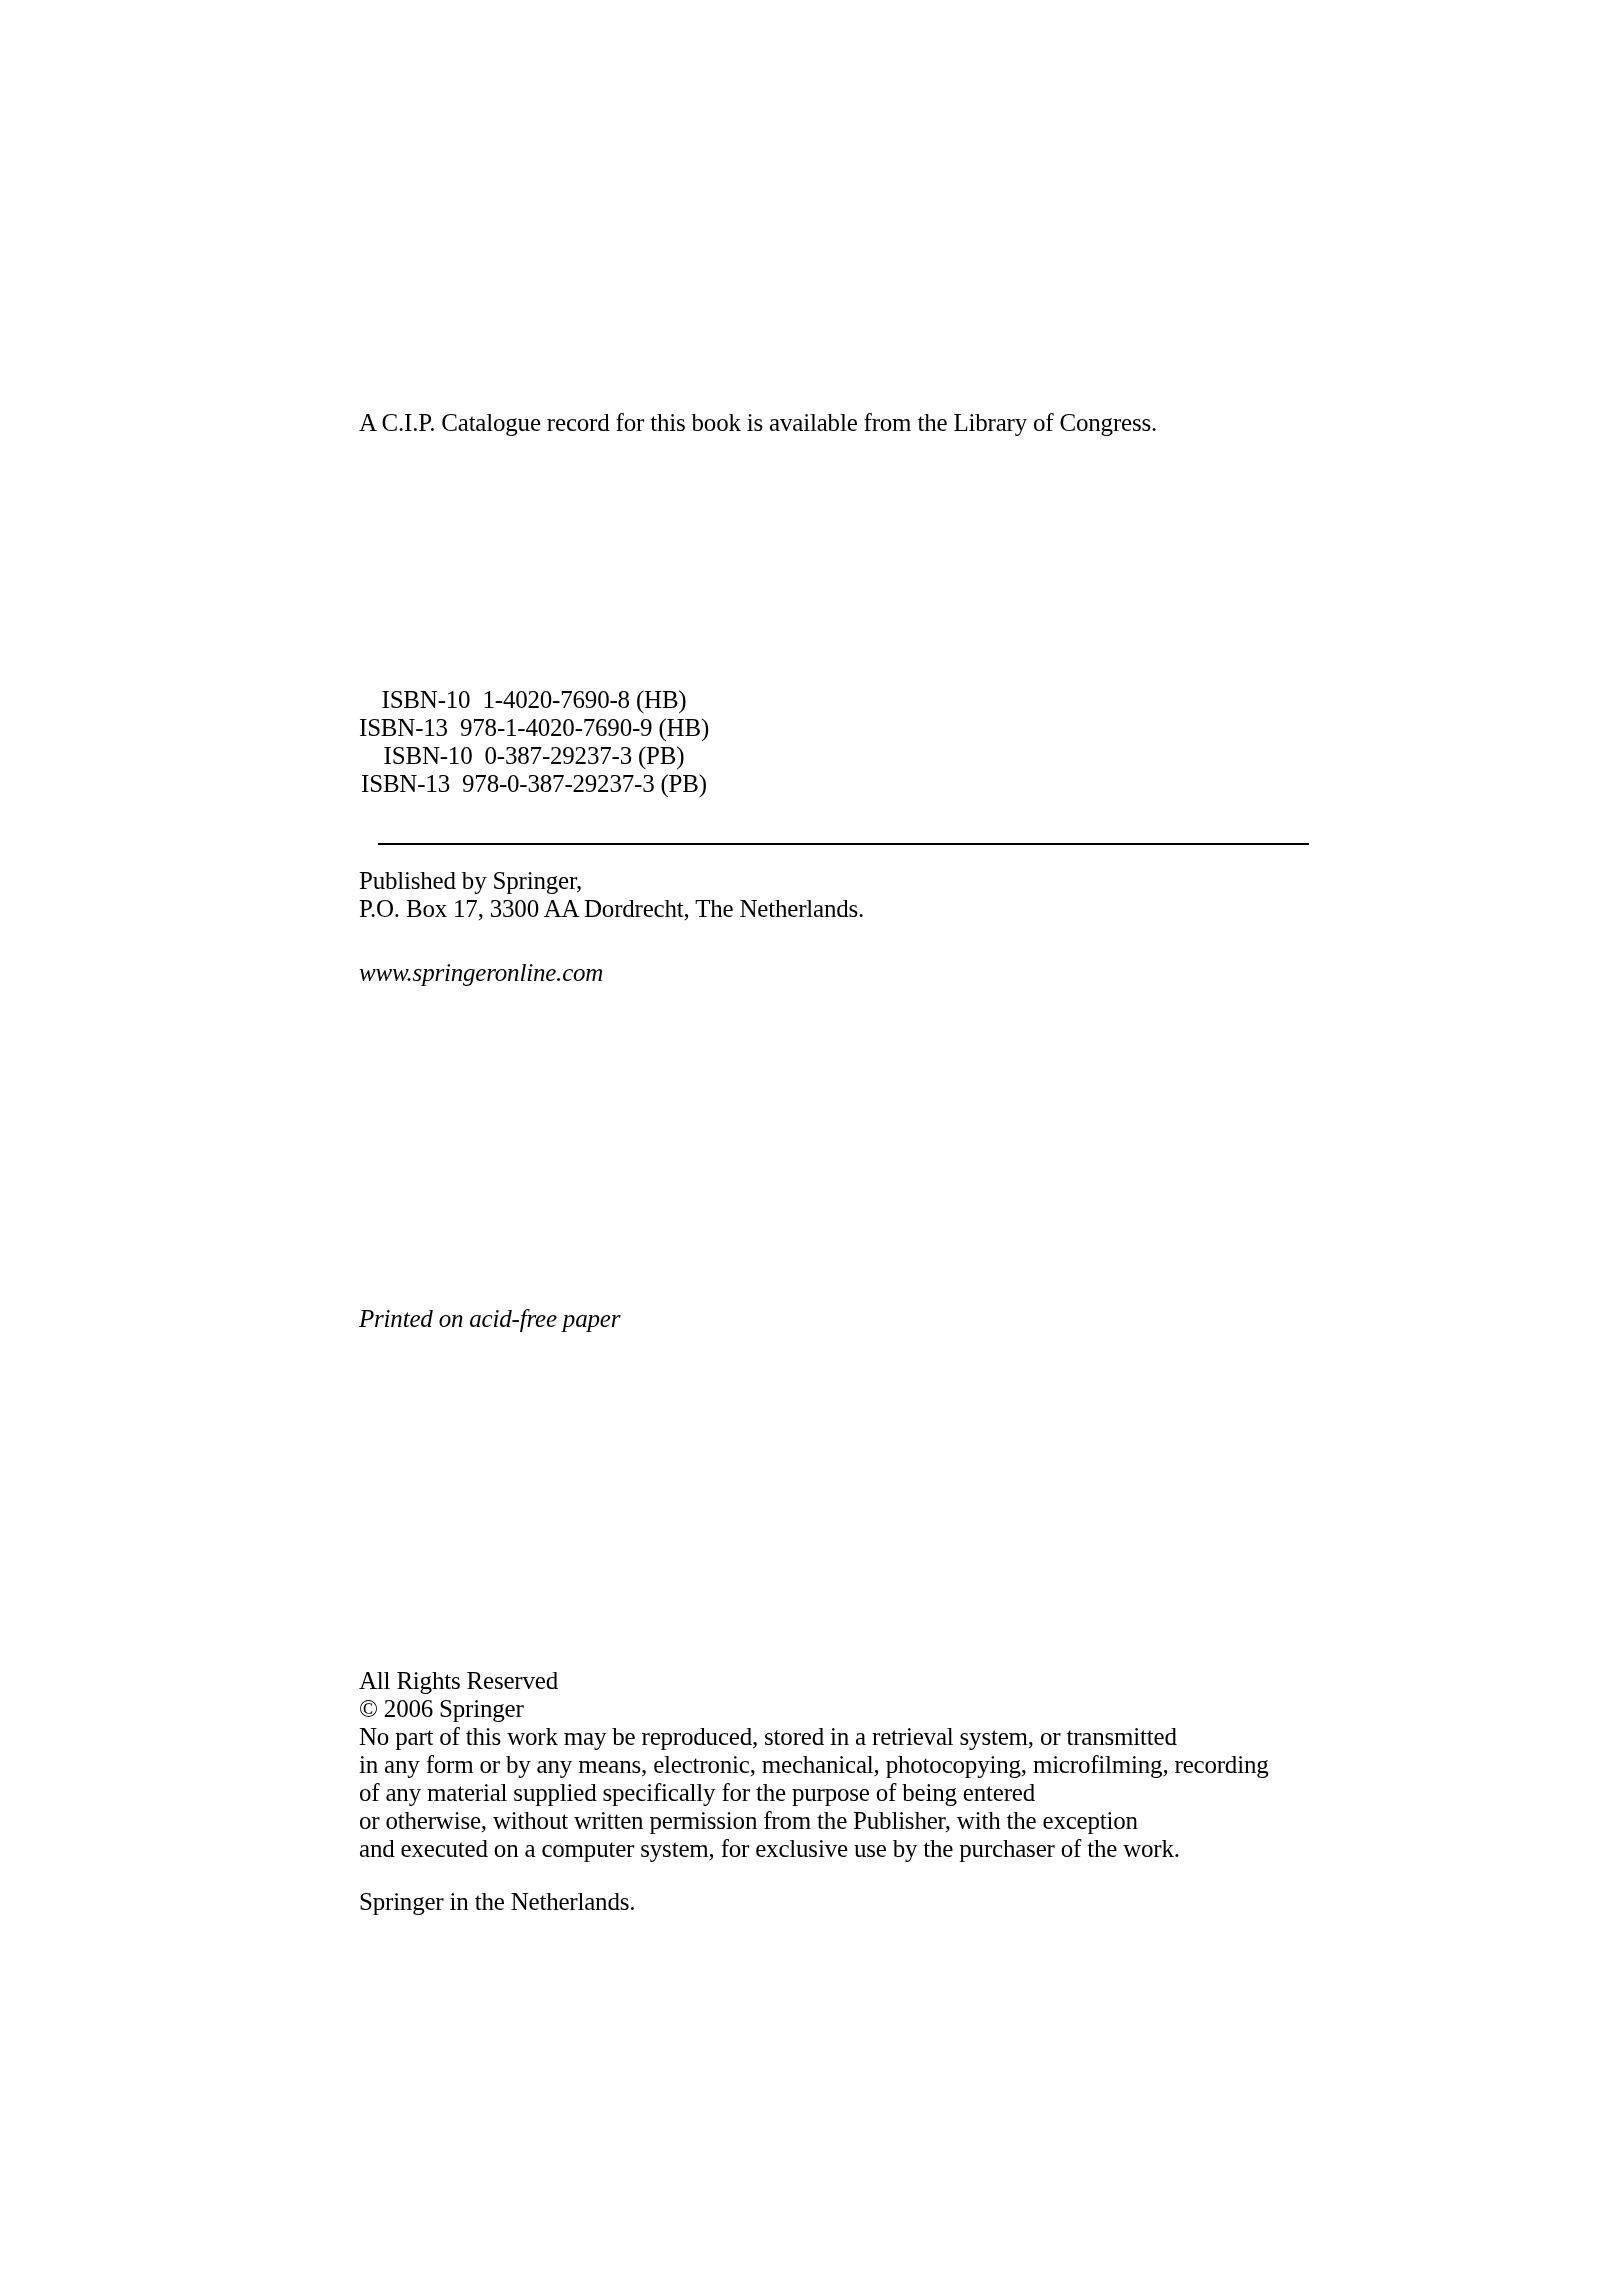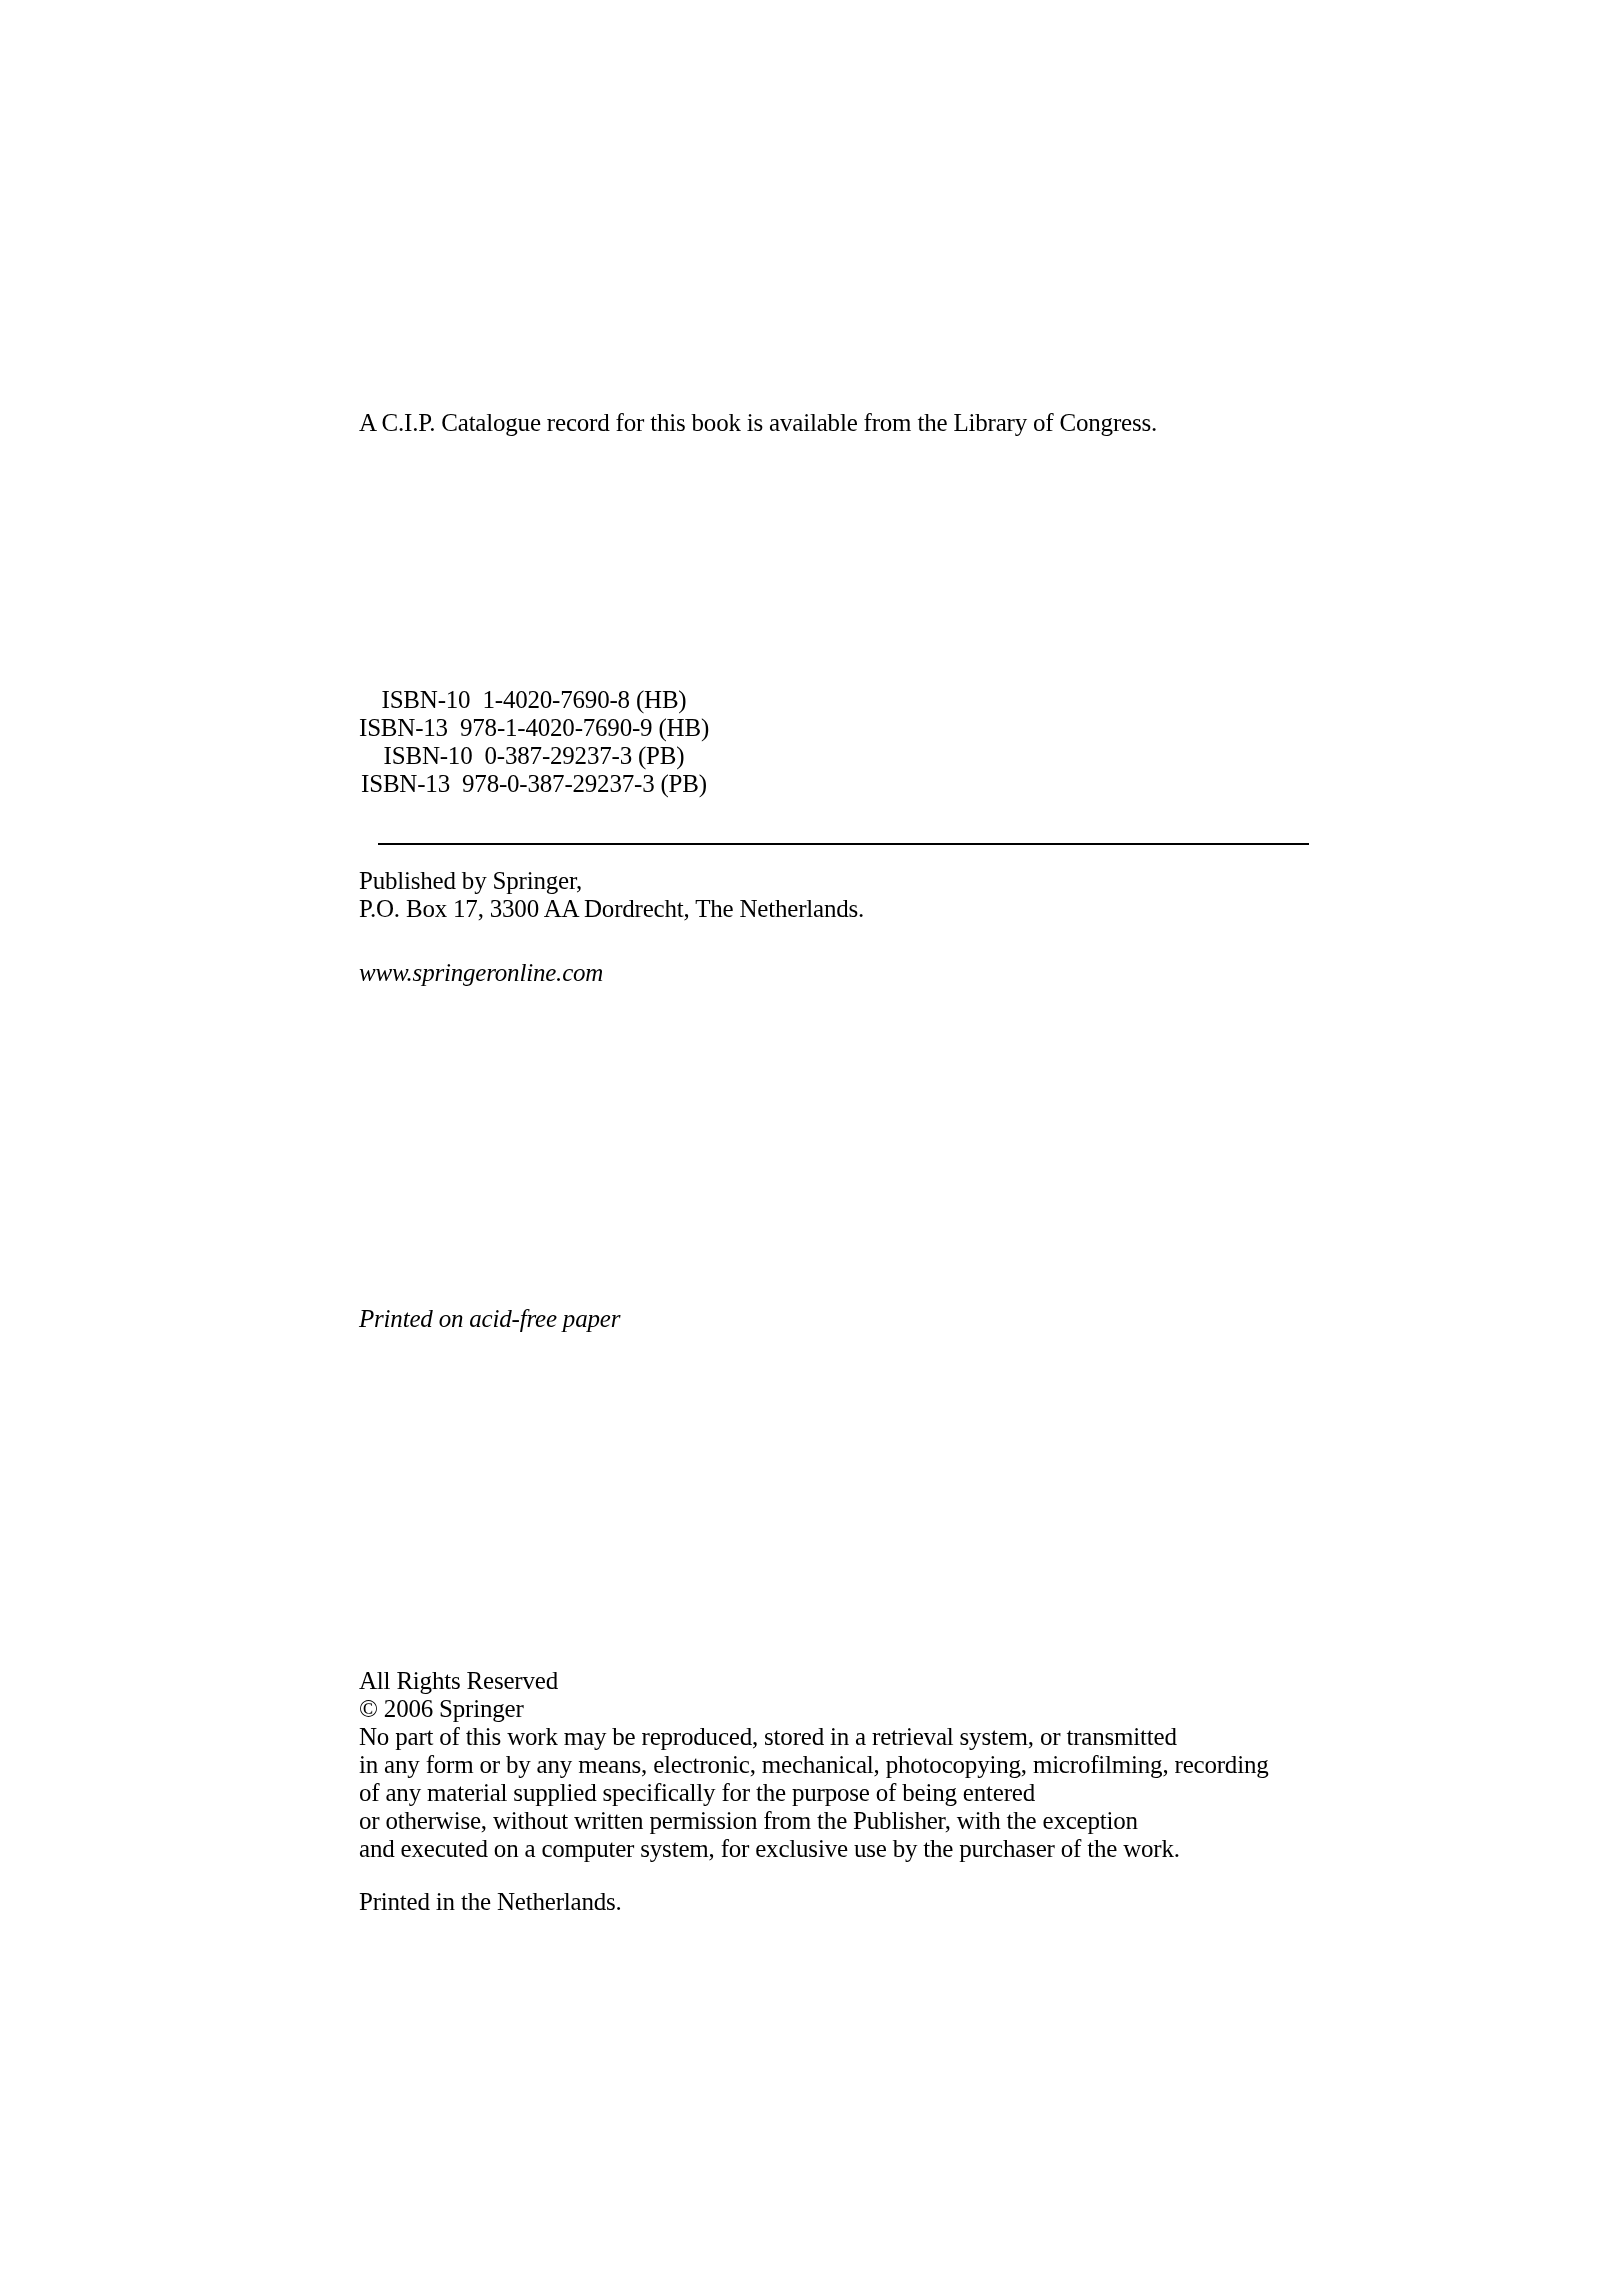--- a/index.html
+++ b/index.html
@@ -60,16 +60,16 @@
   <div class="abs block" style="top: 1667px;">
     <p>All Rights Reserved</p>
     <p>© 2006 Springer</p>
     <p>No part of this work may be reproduced, stored in a retrieval system, or transmitted</p>
     <p>in any form or by any means, electronic, mechanical, photocopying, microfilming, recording</p>
     <p>of any material supplied specifically for the purpose of being entered</p>
     <p>or otherwise, without written permission from the Publisher, with the exception</p>
     <p>and executed on a computer system, for exclusive use by the purchaser of the work.</p>
   </div>
 
-  <p class="abs" style="top: 1888px;">Printed in the Netherlands.</p>
+  <p class="abs" style="top: 1888px;">Springer in the Netherlands.</p>
 
 </div>
 
 
 </body></html>

